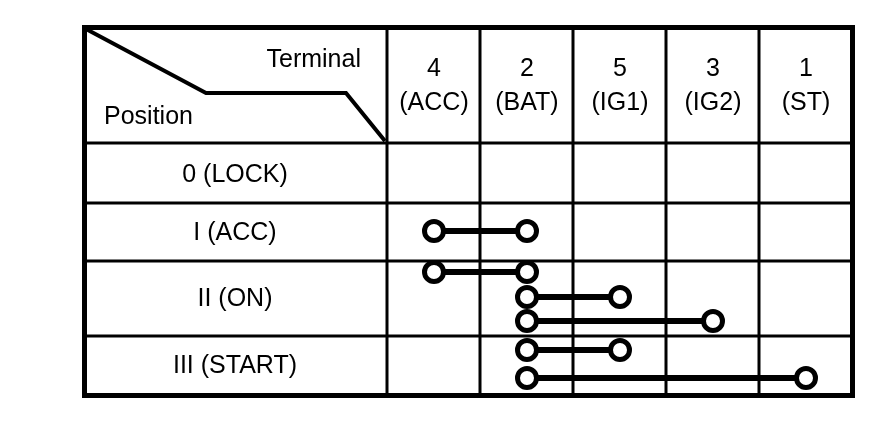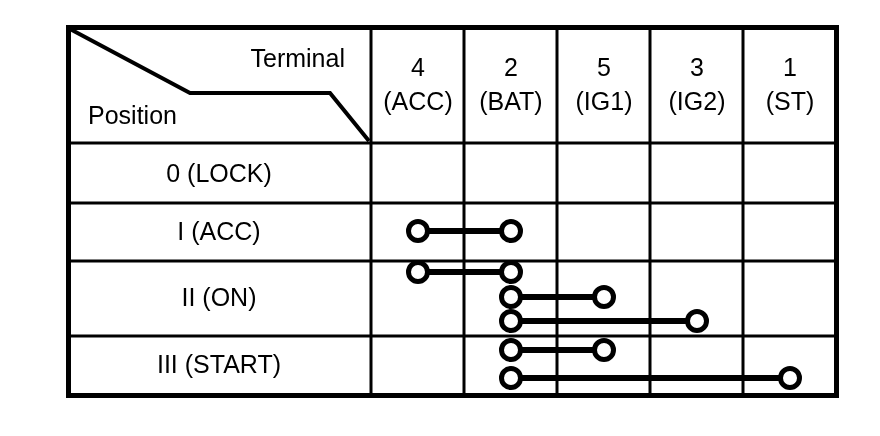--- a/index.html
+++ b/index.html
@@ -9,21 +9,21 @@
   }
   body {
     width: 880px;
     height: 436px;
     position: relative;
     font-family: "Liberation Sans", sans-serif;
     overflow: hidden;
   }
   #diagram-root {
     position: absolute;
-    left: 0;
+    left: 16px;
     top: 0;
     width: 834px;
     height: 436px;
     text-align: right;
   }
   svg#switch-table {
     display: block;
     width: 880px;
     height: 436px;
   }

